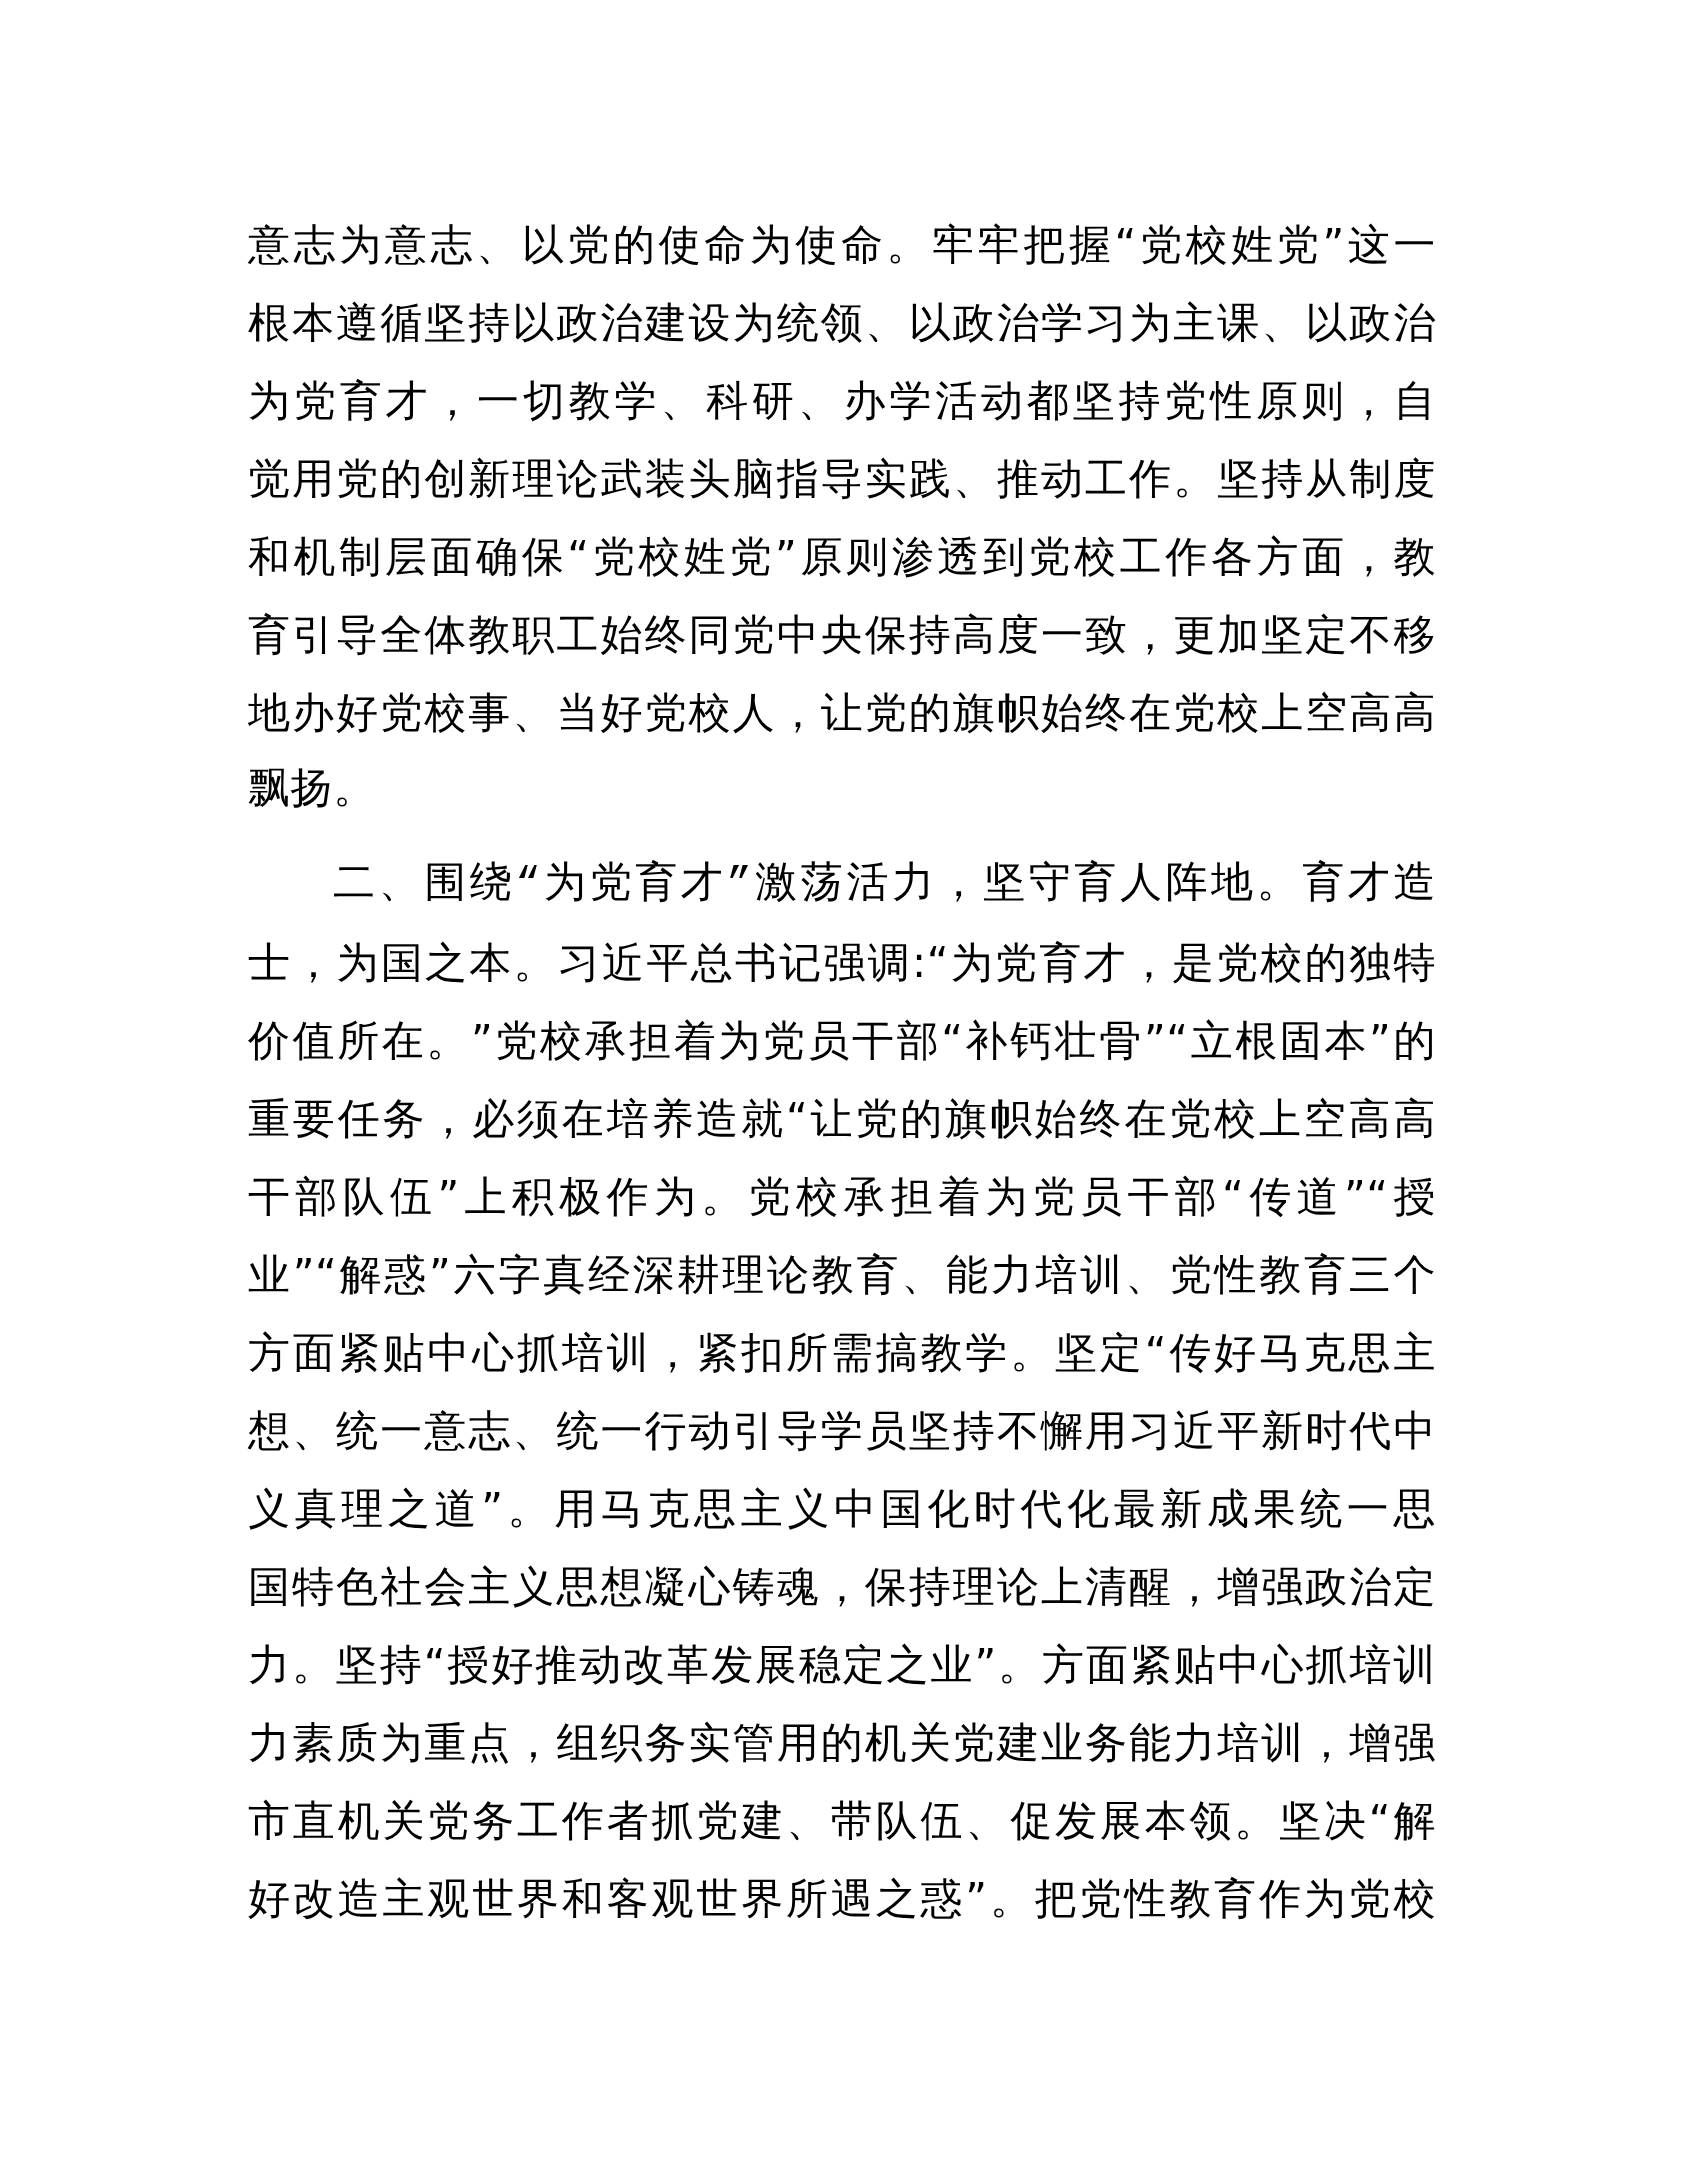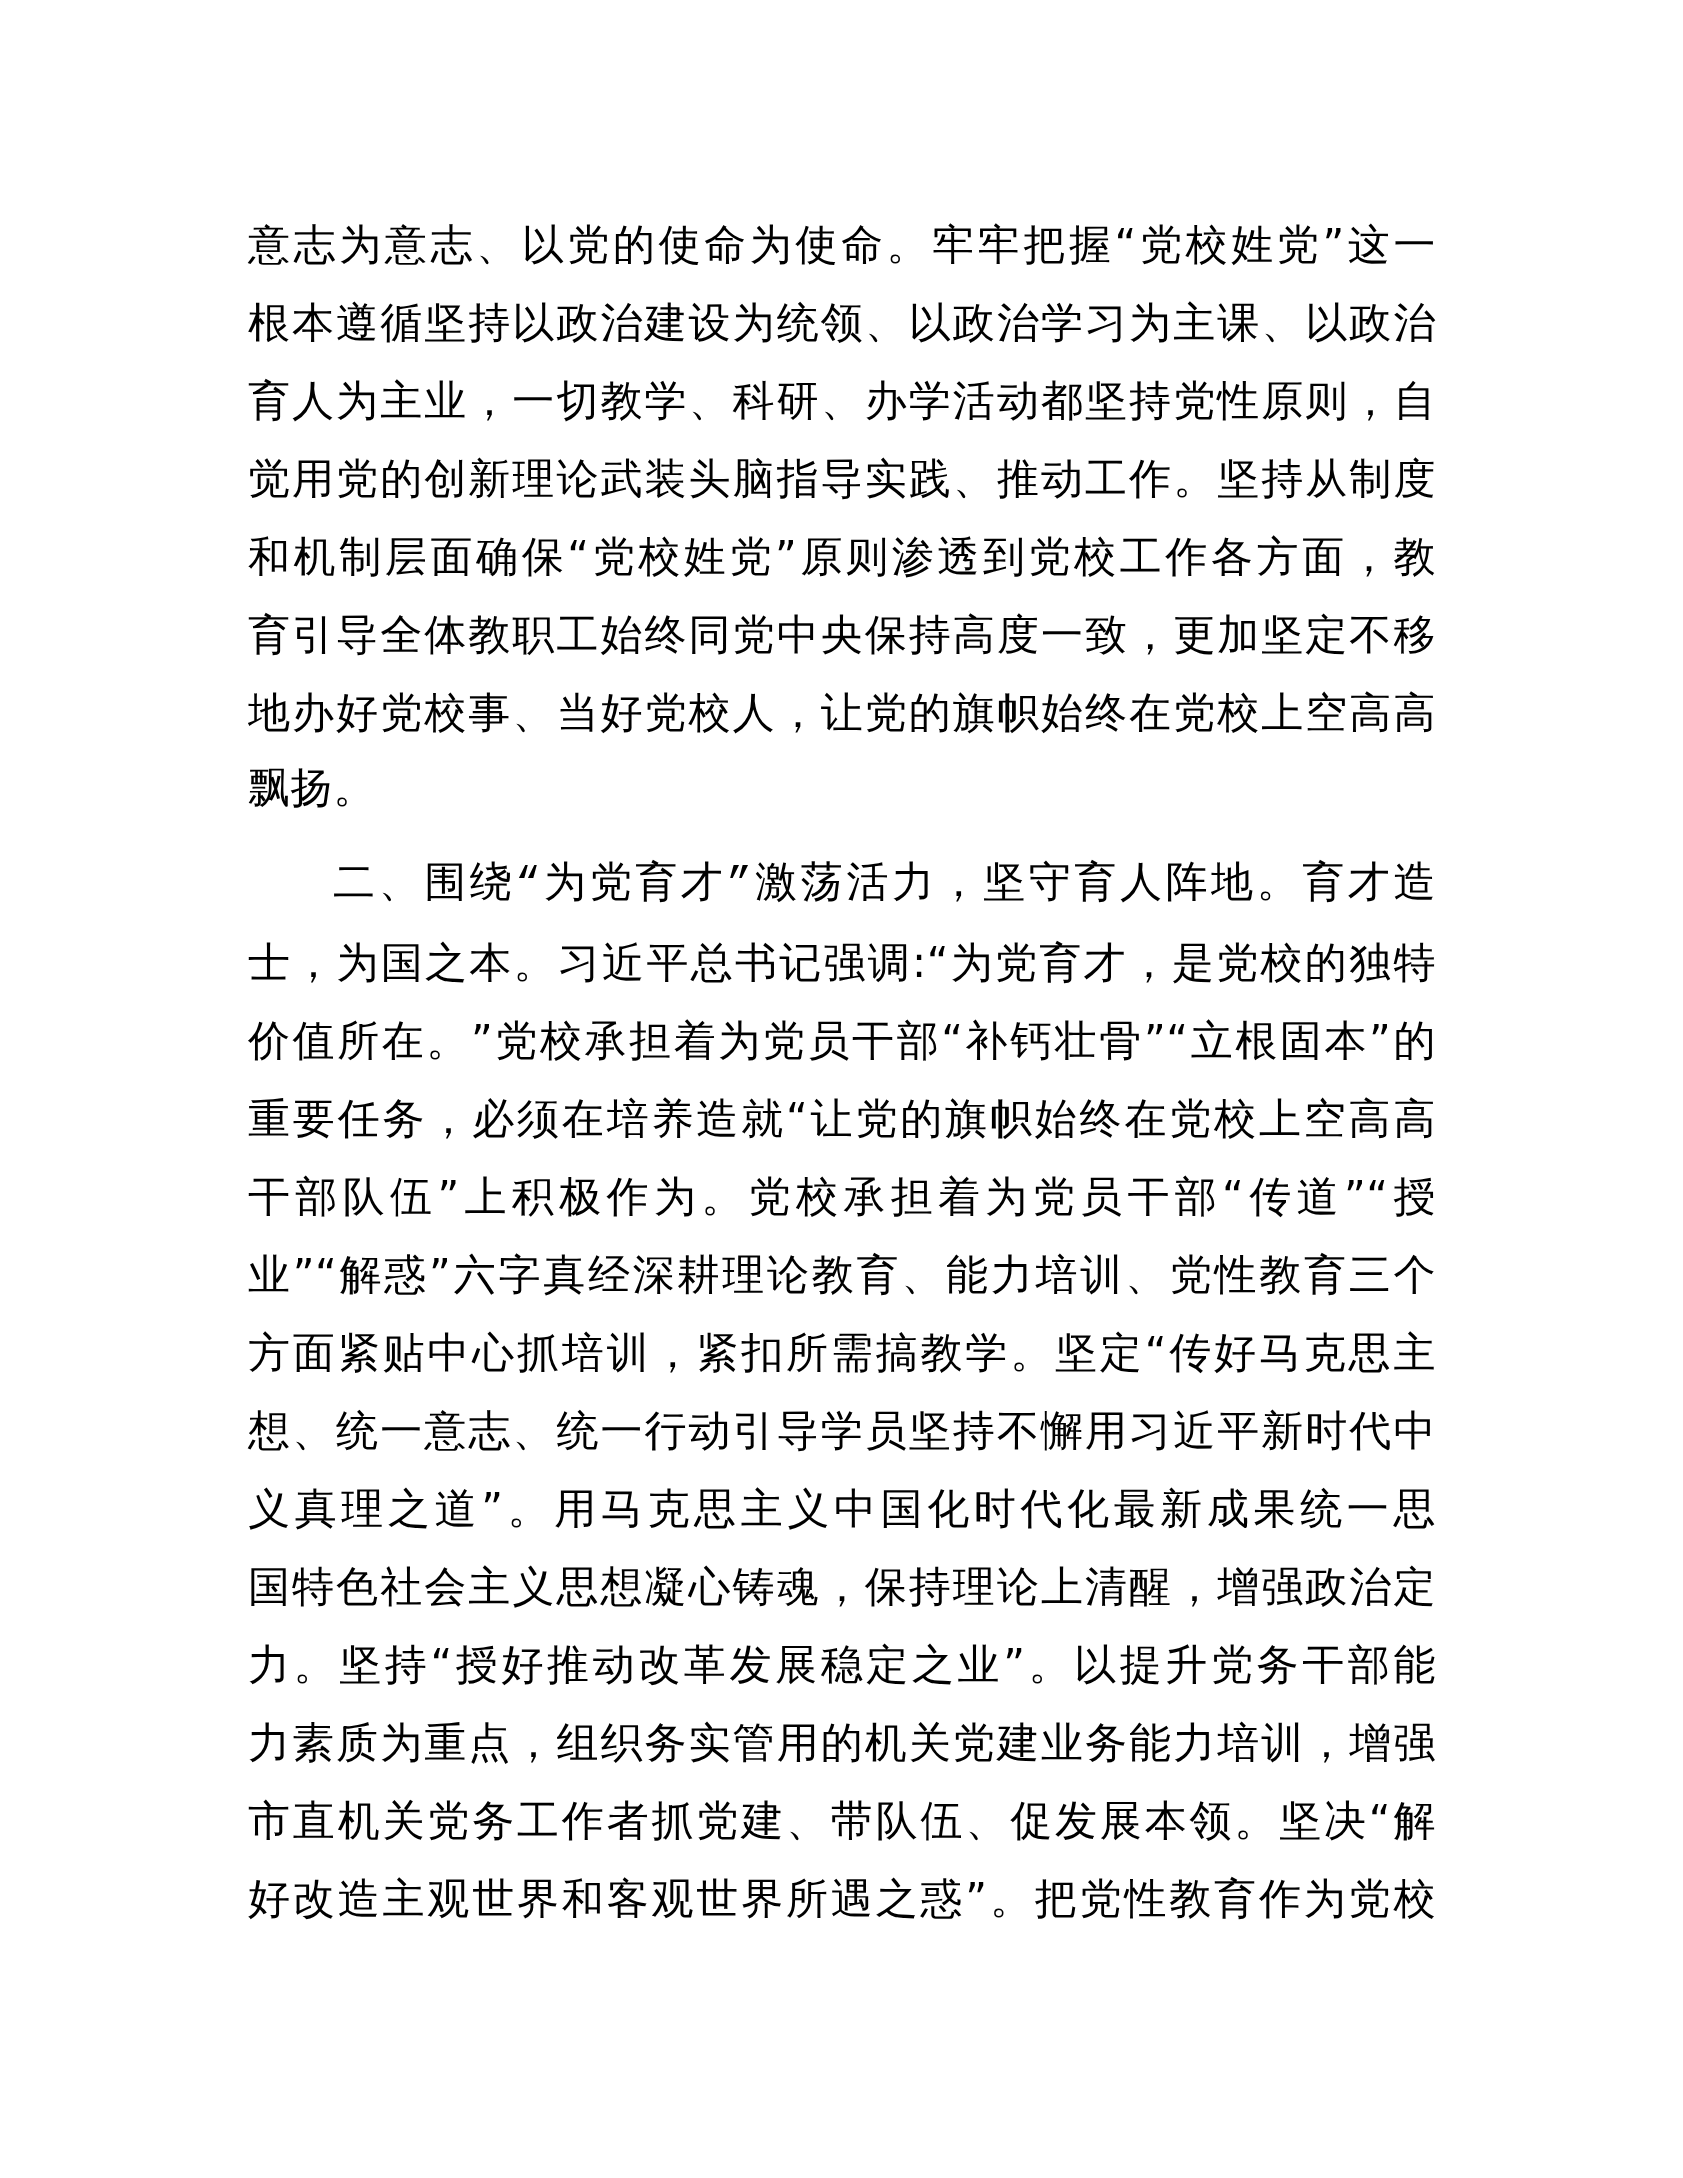--- a/index.html
+++ b/index.html
@@ -59,40 +59,40 @@
 </style>
 </head>
 <body>
 
 <div class="page">
   <div class="content">
 
     <div class="para">
       <span class="line">意志为意志、以党的使命为使命。牢牢把握“党校姓党”这一</span>
       <span class="line">根本遵循坚持以政治建设为统领、以政治学习为主课、以政治</span>
-      <span class="line">育人为主业，一切教学、科研、办学活动都坚持党性原则，自</span>
+      <span class="line">为党育才，一切教学、科研、办学活动都坚持党性原则，自</span>
       <span class="line">觉用党的创新理论武装头脑指导实践、推动工作。坚持从制度</span>
       <span class="line">和机制层面确保“党校姓党”原则渗透到党校工作各方面，教</span>
       <span class="line">育引导全体教职工始终同党中央保持高度一致，更加坚定不移</span>
       <span class="line">地办好党校事、当好党校人，让党的旗帜始终在党校上空高高</span>
       <span class="line last">飘扬。</span>
     </div>
 
     <div class="para">
       <span class="line indent">二、围绕“为党育才”激荡活力，坚守育人阵地。育才造</span>
       <span class="line">士，为国之本。习近平总书记强调:“为党育才，是党校的独特</span>
       <span class="line">价值所在。”党校承担着为党员干部“补钙壮骨”“立根固本”的</span>
       <span class="line">重要任务，必须在培养造就“让党的旗帜始终在党校上空高高</span>
       <span class="line">干部队伍”上积极作为。党校承担着为党员干部“传道”“授</span>
       <span class="line">业”“解惑”六字真经深耕理论教育、能力培训、党性教育三个</span>
       <span class="line">方面紧贴中心抓培训，紧扣所需搞教学。坚定“传好马克思主</span>
       <span class="line">想、统一意志、统一行动引导学员坚持不懈用习近平新时代中</span>
       <span class="line">义真理之道”。用马克思主义中国化时代化最新成果统一思</span>
       <span class="line">国特色社会主义思想凝心铸魂，保持理论上清醒，增强政治定</span>
-      <span class="line">力。坚持“授好推动改革发展稳定之业”。以提升党务干部能</span>
+      <span class="line">力。坚持“授好推动改革发展稳定之业”。方面紧贴中心抓培训</span>
       <span class="line">力素质为重点，组织务实管用的机关党建业务能力培训，增强</span>
       <span class="line">市直机关党务工作者抓党建、带队伍、促发展本领。坚决“解</span>
       <span class="line">好改造主观世界和客观世界所遇之惑”。把党性教育作为党校</span>
     </div>
 
   </div>
 </div>
 
 
 </body></html>

